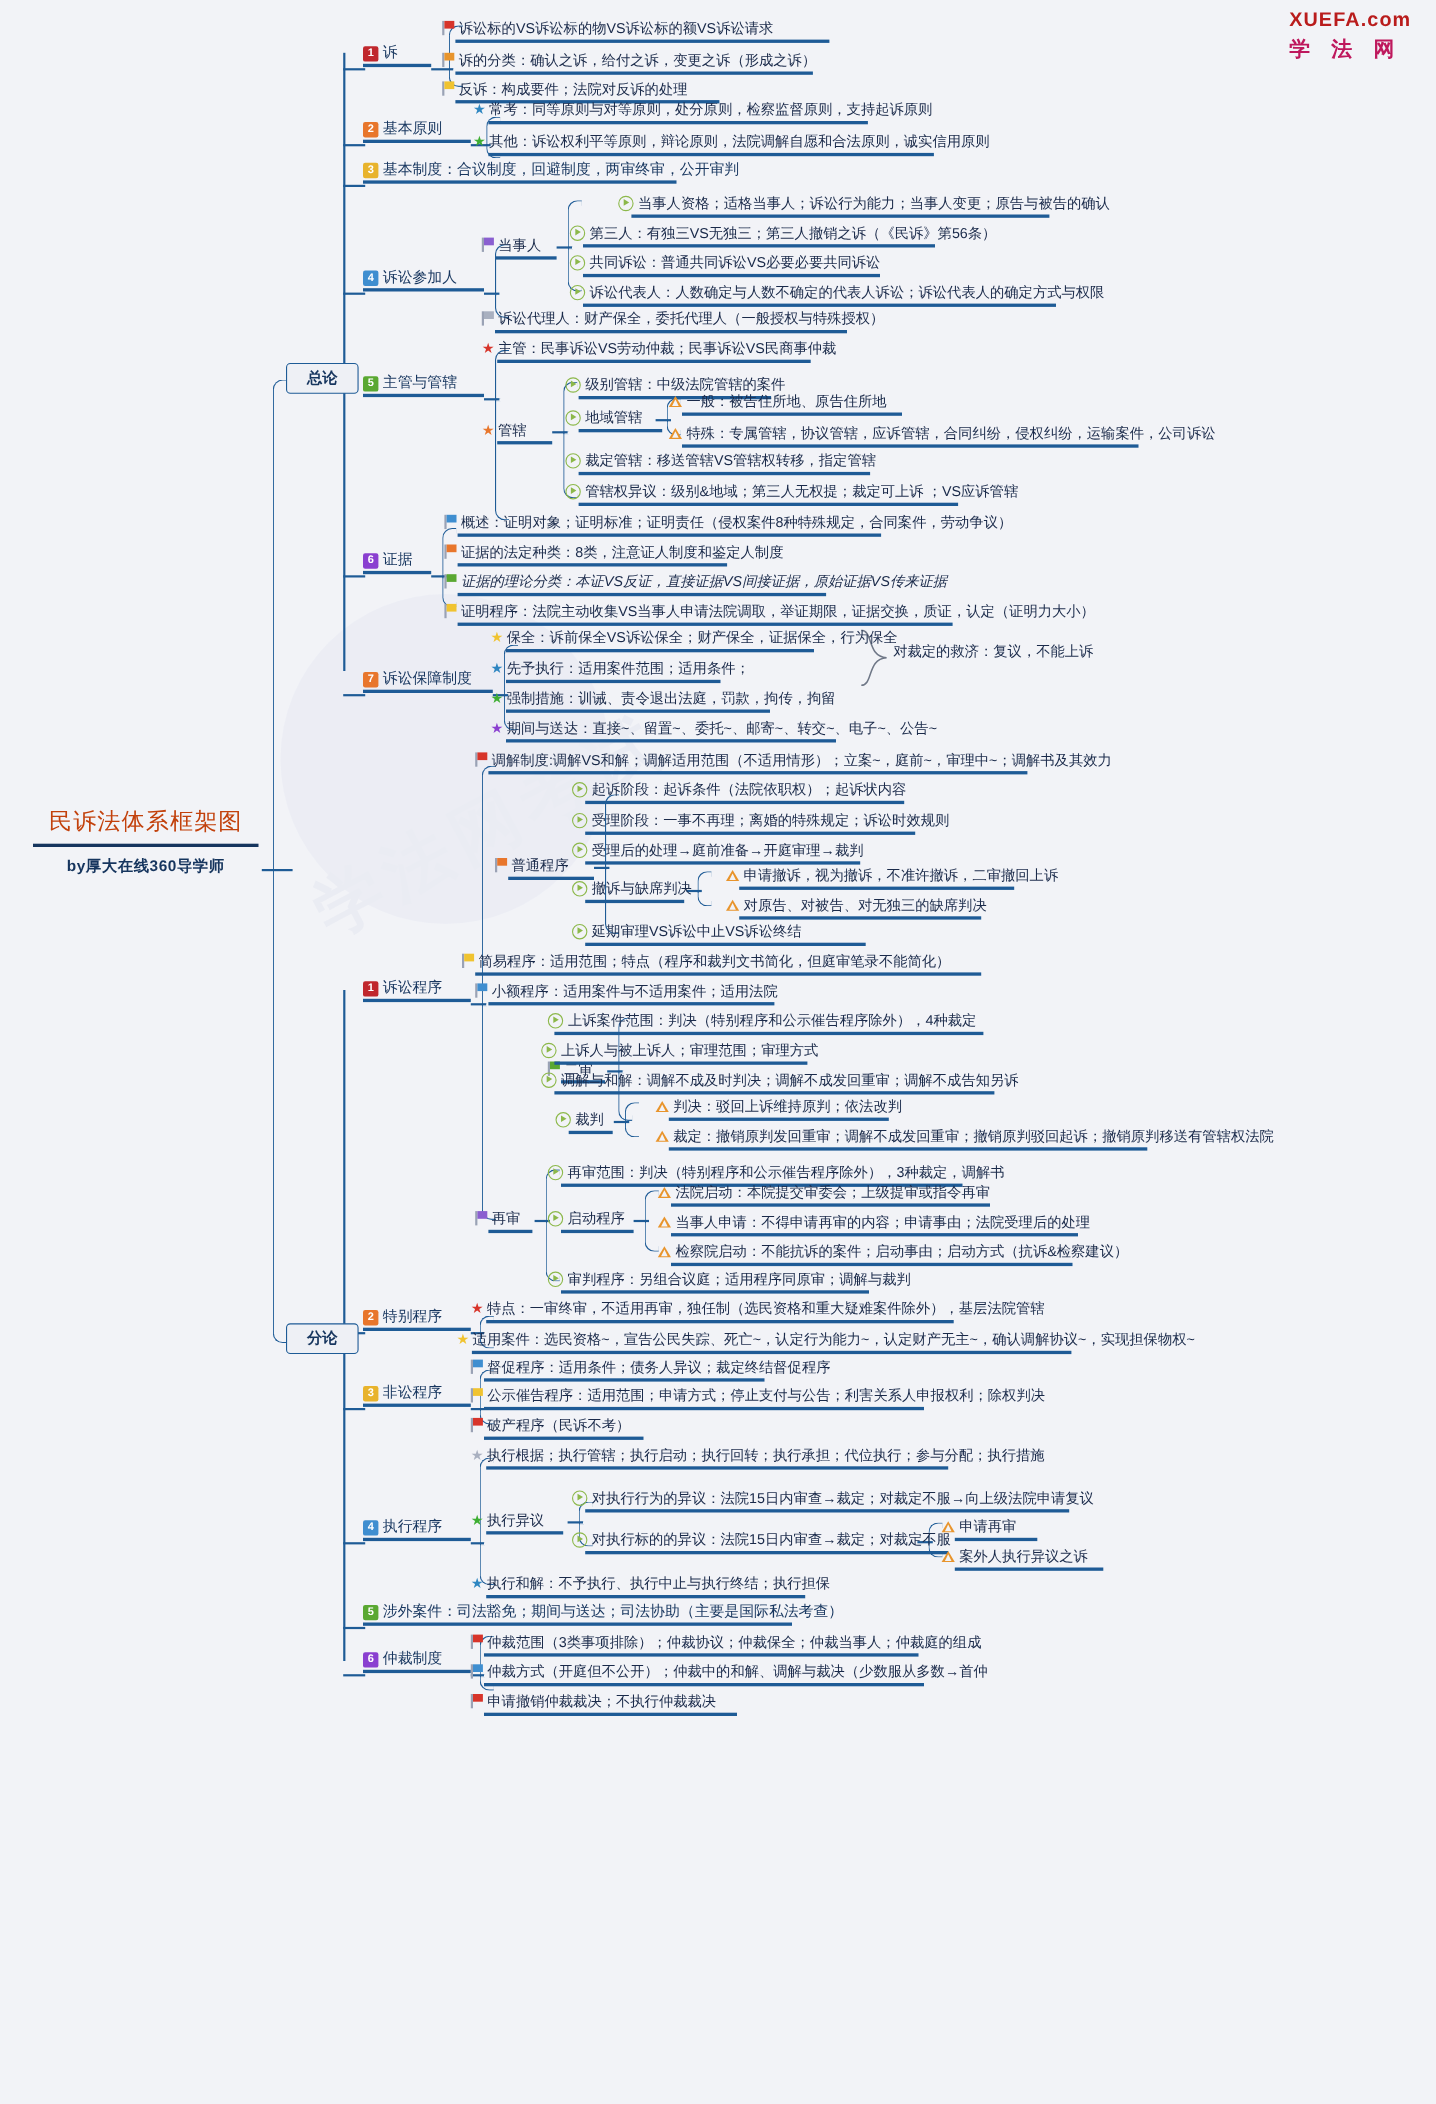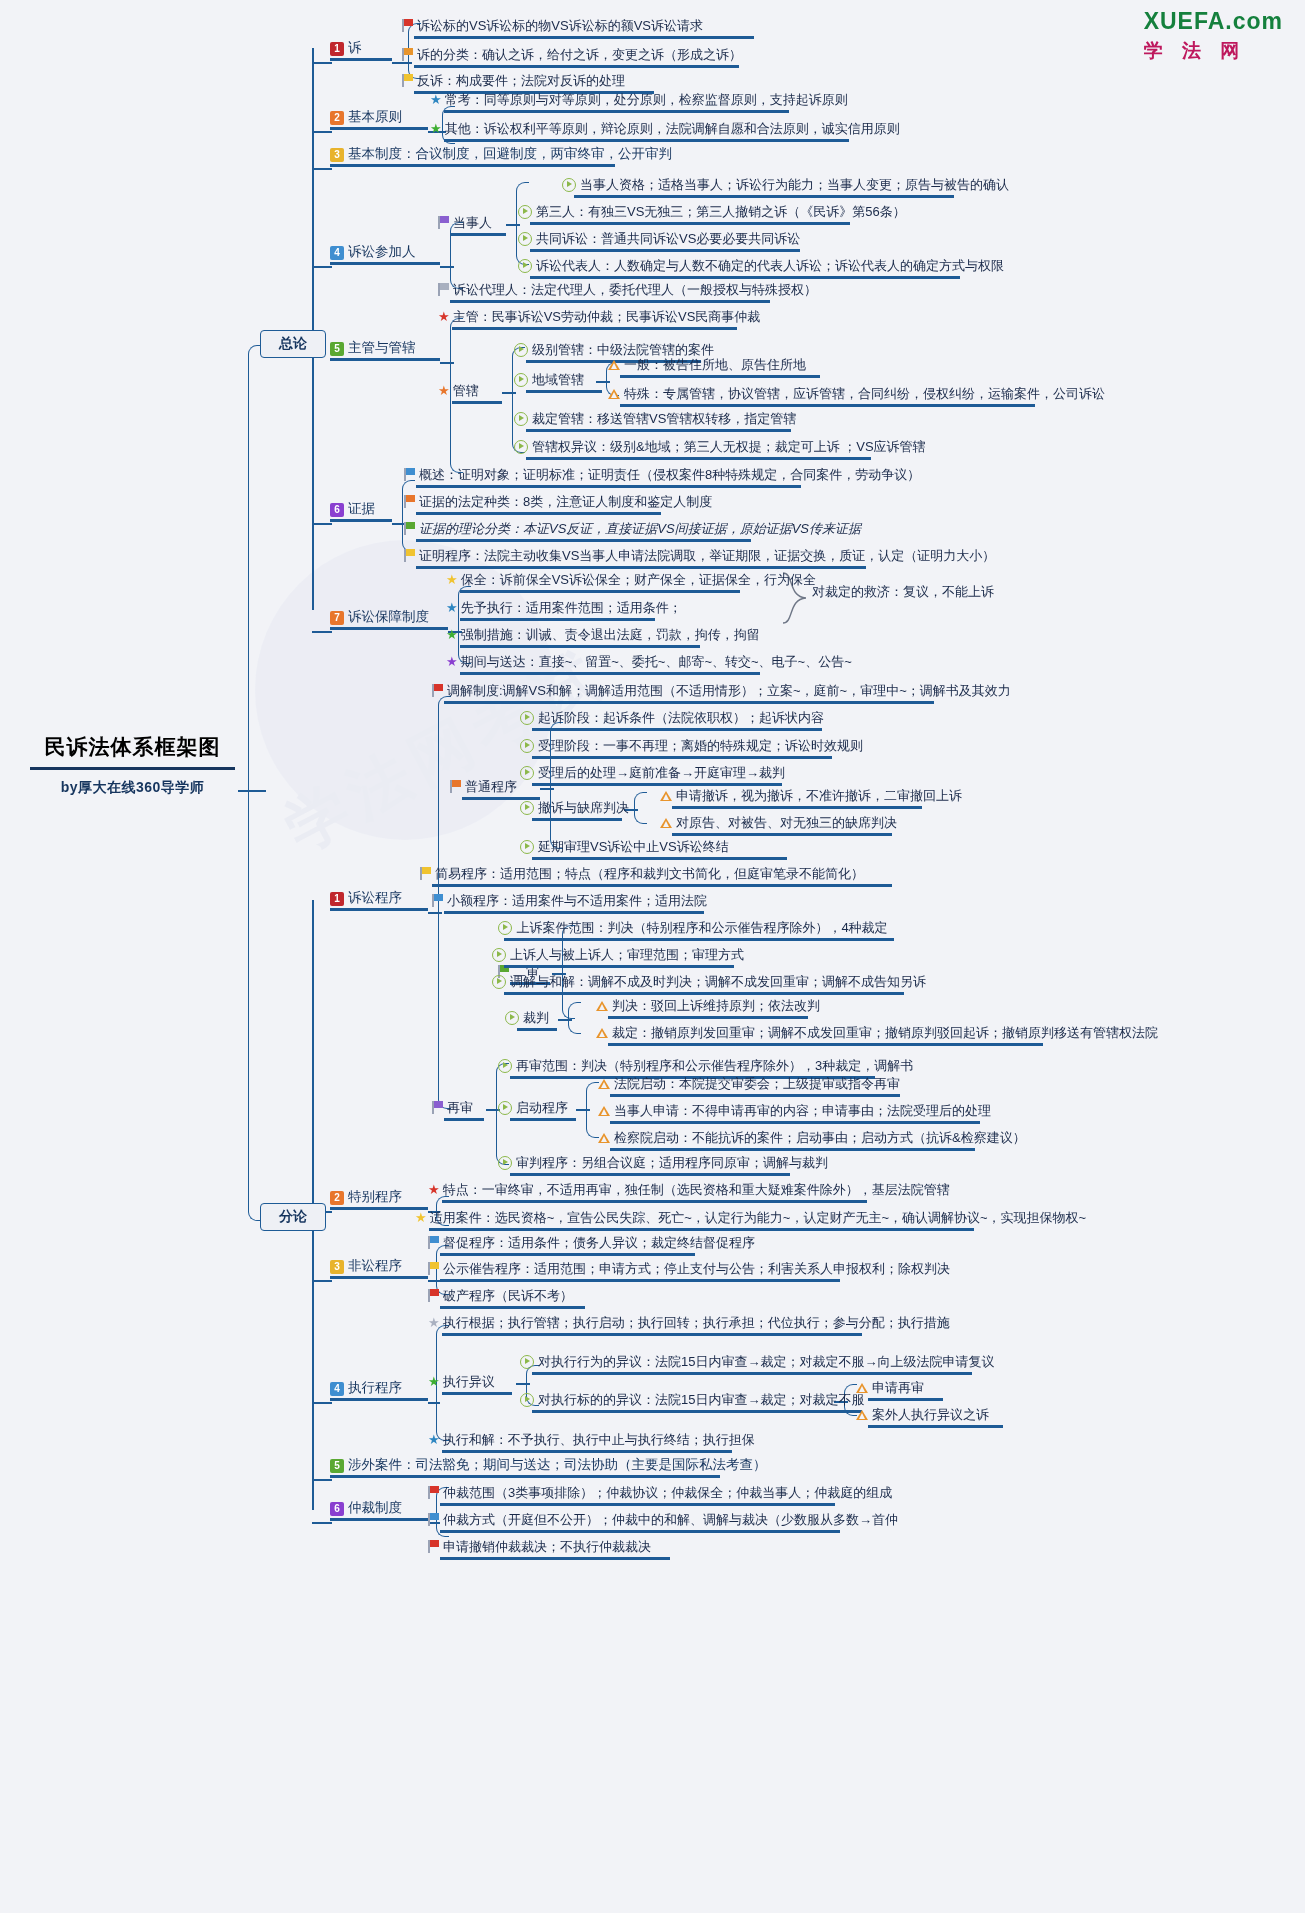--- a/index.html
+++ b/index.html
@@ -21,25 +21,25 @@
     background:#d8dced;
   }
   .wm-text{
     position:absolute;left:10px;top:150px;width:430px;
     transform:rotate(-28deg);
     font-size:62px;letter-spacing:8px;color:#d2d6e6;font-weight:bold;
     white-space:nowrap;
   }
   
   .brand{position:absolute;right:22px;top:8px;text-align:left;z-index:6;}
-  .brand .b1{color:#15803d;font-size:23px;font-weight:bold;letter-spacing:1px;}
+  .brand .b1{color:#b91c1c;font-size:18px;font-weight:bold;letter-spacing:1px;}
   .brand .b2{color:#be185d;font-size:19px;font-weight:bold;letter-spacing:7px;margin-top:3px;}
   
   .root{position:absolute;left:30px;top:733px;width:205px;text-align:center;z-index:5;}
-  .root .r-title{font-size:21px;font-weight:bold;color:#000000;letter-spacing:1px;padding-bottom:6px;}
+  .root .r-title{font-size:21px;font-weight:normal;color:#c2410c;letter-spacing:1px;padding-bottom:6px;}
   .root .r-rule{height:3px;background:#16355e;width:205px;}
   .root .r-sub{font-size:14px;font-weight:bold;color:#16355e;margin-top:9px;letter-spacing:.5px;}
   
   .node{
     position:absolute;white-space:nowrap;z-index:4;
     font-size:13px;line-height:17px;
   }
   .node .txt{display:inline-block;vertical-align:middle;}
   .node .ul{height:3px;background:#1e5b96;margin-top:2px;}
   
@@ -188,21 +188,21 @@
 </div>
 <div class="node" style="left:518px;top:229px;">
   <span class="circ"></span><span class="txt">共同诉讼：普通共同诉讼VS必要必要共同诉讼</span>
   <div class="ul" style="width:270px;margin-left:12px;"></div>
 </div>
 <div class="node" style="left:518px;top:256px;">
   <span class="circ"></span><span class="txt">诉讼代表人：人数确定与人数不确定的代表人诉讼；诉讼代表人的确定方式与权限</span>
   <div class="ul" style="width:430px;margin-left:12px;"></div>
 </div>
 <div class="node" style="left:438px;top:280px;">
-  <span class="flag"><span class="pole"></span><span class="cl" style="background:#a9b0c0;"></span></span><span class="txt">诉讼代理人：法定代理人，委托代理人（一般授权与特殊授权）</span>
+  <span class="flag"><span class="pole"></span><span class="cl" style="background:#a9b0c0;"></span></span><span class="txt">诉讼代理人：财产保全，委托代理人（一般授权与特殊授权）</span>
   <div class="ul" style="width:320px;margin-left:12px;"></div>
 </div>
 
 <div class="node" style="left:330px;top:339px;">
   <span class="chip" id="c5" style="background: rgb(90, 168, 50);">5</span><span class="topic">主管与管辖</span>
   <div class="ul" style="width:110px;"></div>
 </div>
 <div class="ln lnh" style="left:440px;top:362px;width:14px;"></div>
 <div class="curve c-tl" style="left:450px;top:318px;width:12px;height:46px;"></div>
 <div class="curve c-bl" style="left:450px;top:362px;width:12px;height:110px;"></div>

